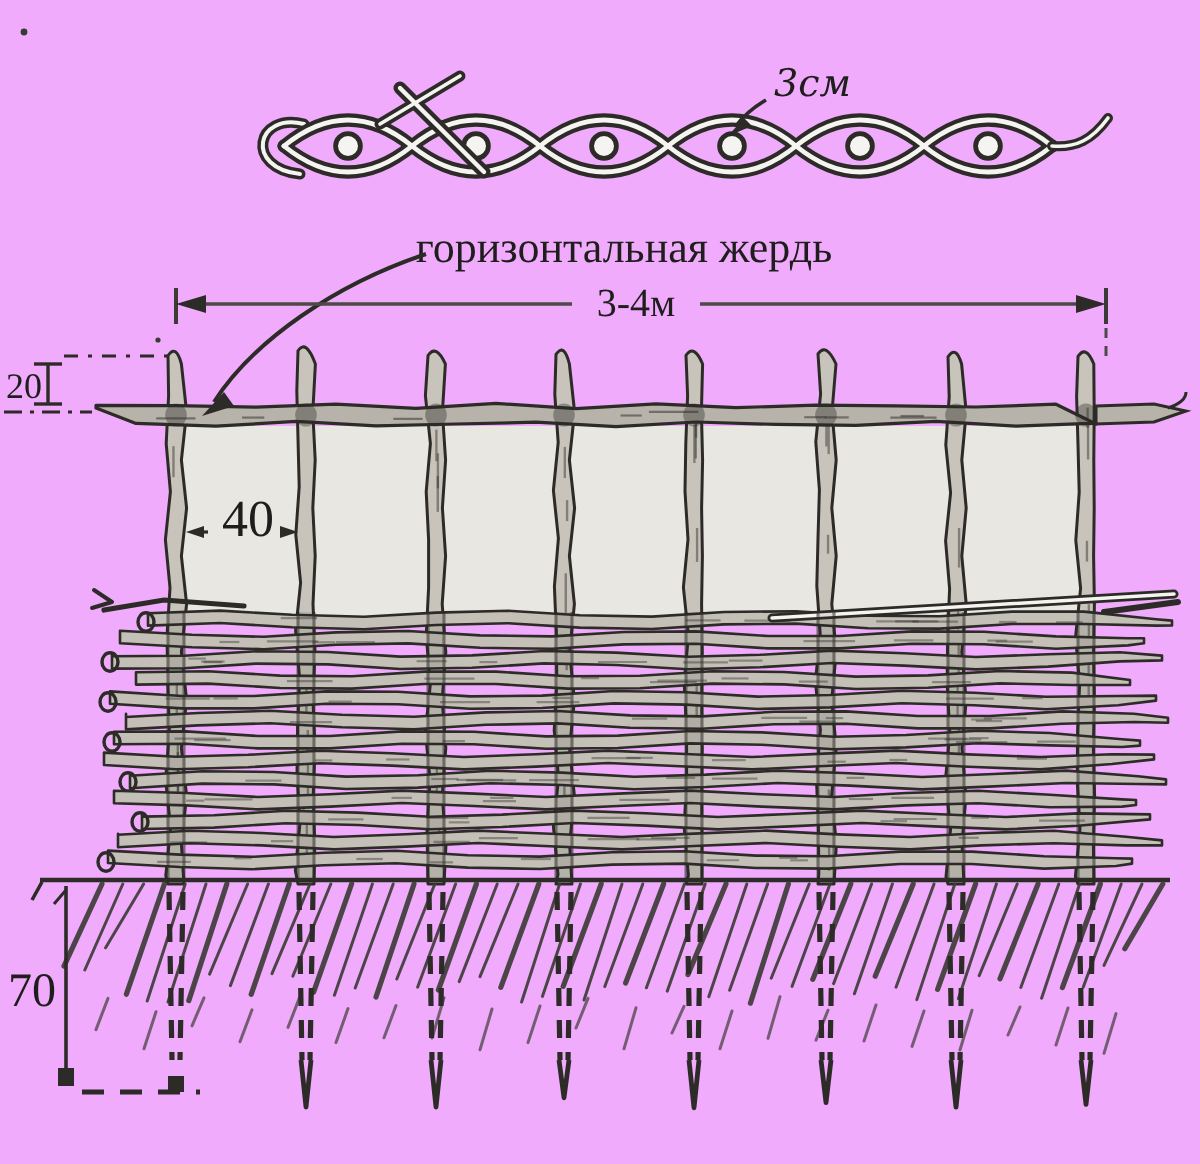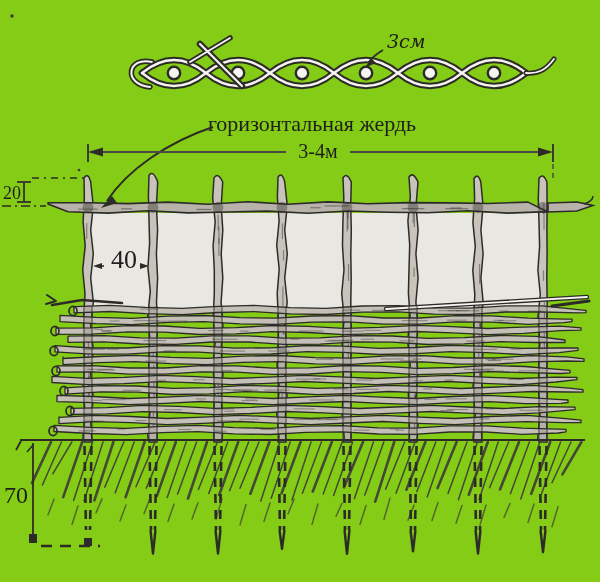--- a/index.html
+++ b/index.html
@@ -1,16 +1,16 @@
 <!DOCTYPE html>
 <html><head>
 <meta charset="utf-8">
 <style>
   html,body{margin:0;padding:0;background:#ffffff;}
-  #stage{position:relative;width:600px;height:582px;background:#84cc16;overflow:hidden;
+  #stage{position:relative;width:600px;height:582px;background:#f0abfc;overflow:hidden;
          font-family:"Liberation Serif","DejaVu Serif",serif;}
   svg{display:block;}
   text{font-family:"Liberation Serif","DejaVu Serif",serif;fill:#1f1e1c;}
   .hand{font-style:italic;font-family:"DejaVu Serif","Liberation Serif",serif;}
 </style>
 </head>
 <body>
 
 <div id="stage">
 <svg id="d" width="600" height="582" viewBox="0 0 600 582">

